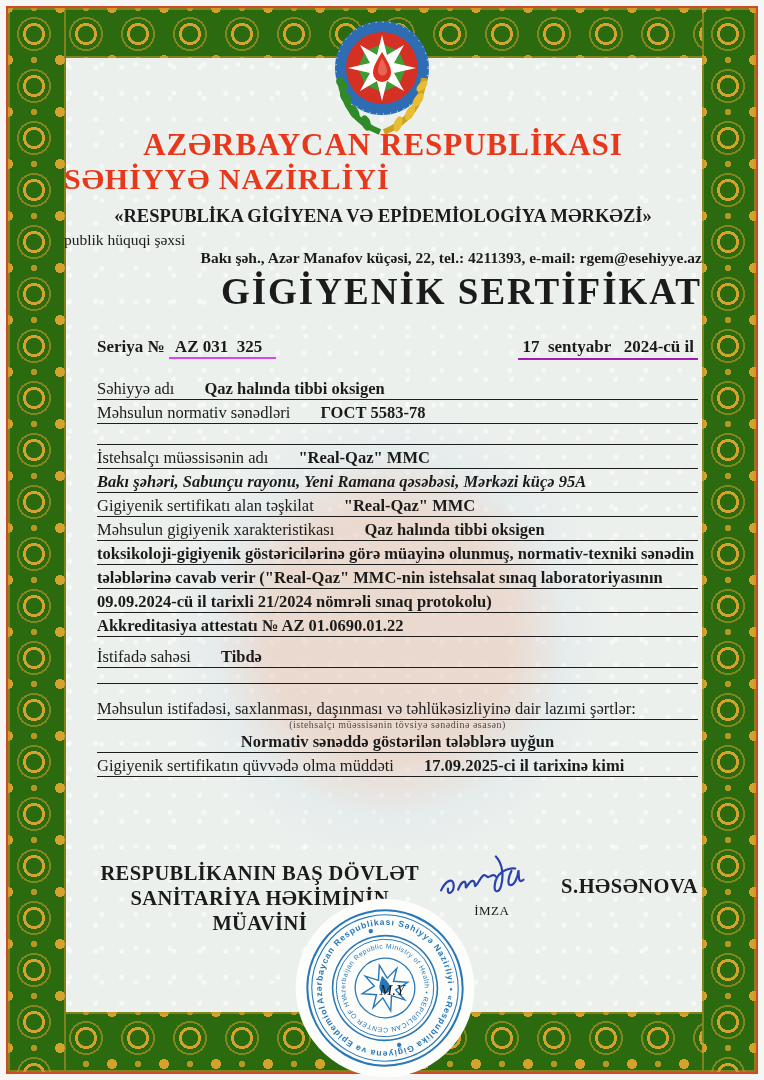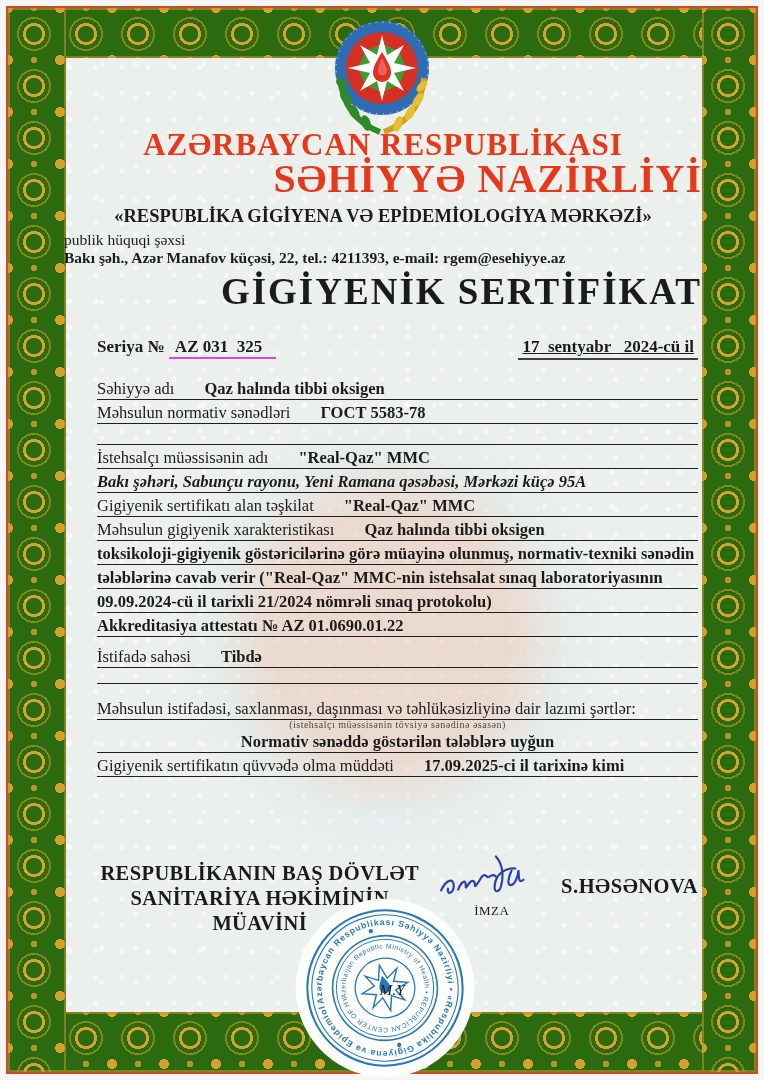--- a/index.html
+++ b/index.html
@@ -41,29 +41,29 @@
   }
   .band-top{left:8px;right:8px;top:8px;height:50px;}
   .band-bottom{left:8px;right:8px;bottom:8px;height:60px;}
   .band-left{left:8px;top:8px;bottom:8px;width:58px;}
   .band-right{right:8px;top:8px;bottom:8px;width:54px;}
 
   .coa{position:absolute;left:50%;top:18px;transform:translateX(-50%);z-index:4;}
 
   .content{position:absolute;left:64px;right:62px;top:58px;z-index:3;}
   .ministry1{margin-top:70px;text-align:center;font-weight:bold;font-size:31px;line-height:34px;letter-spacing:1px;color:#e8381c;}
-  .ministry2{text-align:right;font-weight:bold;font-size:40px;line-height:33px;letter-spacing:1px;color:#e8381c;}
+  .ministry2{text-align:left;font-weight:bold;font-size:30px;line-height:33px;letter-spacing:1px;color:#e8381c;}
   .center-name{margin-top:11px;text-align:center;font-weight:bold;font-size:18.5px;line-height:21px;}
   .legal{margin-top:4px;font-weight:normal;font-size:15.5px;line-height:17px;}
-  .addr{margin-top:1px;text-align:left;font-weight:bold;font-size:15.5px;line-height:18px;}
+  .addr{margin-top:1px;text-align:right;font-weight:bold;font-size:15.5px;line-height:18px;}
   .doc-title{margin-top:6px;text-align:right;font-weight:bold;font-size:37px;line-height:38px;letter-spacing:2px;}
 
   .seriya-row{display:flex;justify-content:space-between;margin:26px 4px 0 33px;font-size:17px;font-weight:bold;}
   .u{border-bottom:2px solid #d946ef;white-space:pre;padding:0 14px 1px 6px;}
-  .u-date{border-bottom:2px solid #404040;white-space:pre;padding:0 4px 1px 4px;text-decoration:underline;}
+  .u-date{border-bottom:2px solid #a21caf;white-space:pre;padding:0 4px 1px 4px;}
 
   .rows{margin:16px 4px 0 33px;font-size:16.5px;}
   .row{display:flex;align-items:flex-end;height:23px;border-bottom:1.6px solid #1e1e1e;line-height:21px;overflow:visible;}
   .row .lbl{white-space:pre;}
   .row .val{font-weight:bold;margin-left:30px;white-space:pre;}
   .row.blank{height:20px;}
   .row.short{height:15px;}
   .row.italic-line{font-weight:bold;font-style:italic;}
   .row.bold-line{font-weight:bold;}
   .row.center-line{justify-content:center;font-weight:bold;}

